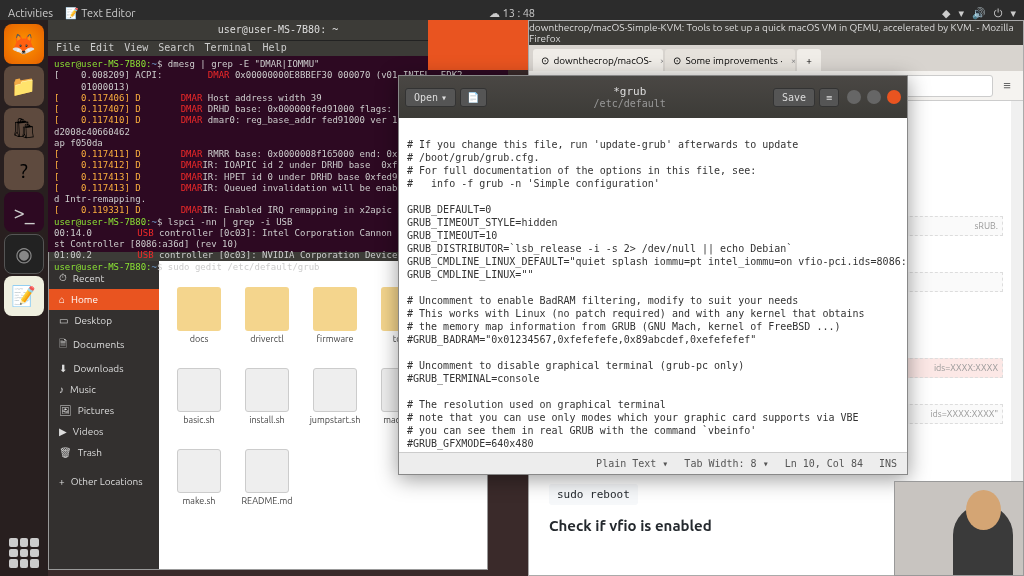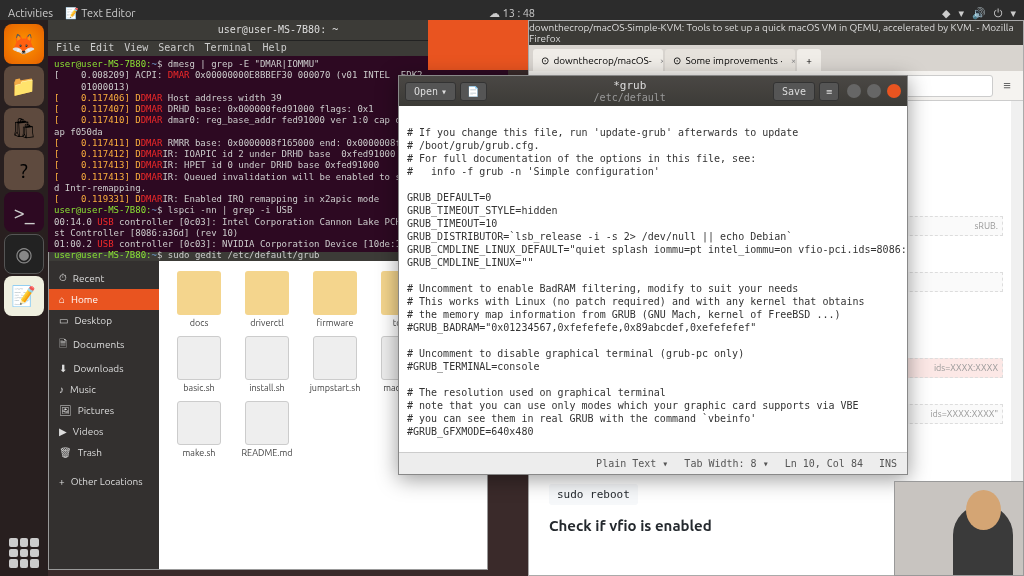--- a/index.html
+++ b/index.html
@@ -25,31 +25,31 @@
 
 .desktop { position: absolute; left: 48px; top: 20px; right: 0; bottom: 0; background: #3a2a2a; }
 
 
 .files-win { position: absolute; left: 0; top: 210px; width: 440px; height: 340px; background: #f7f7f7; border: 1px solid #999; }
 .files-sidebar { position: absolute; left: 0; top: 30px; width: 110px; bottom: 0; background: #33302f; color: #ddd; padding: 6px 0; font-size: 10px; }
 .files-sidebar .item { padding: 5px 10px; display: flex; align-items: center; gap: 6px; }
 .files-sidebar .item.sel { background: #e95420; color: #fff; }
 .files-header { height: 30px; background: #3c3b37; color: #ddd; display: flex; align-items: center; padding: 0 8px; font-size: 10px; }
 .files-content { position: absolute; left: 110px; top: 30px; right: 0; bottom: 0; background: #fff; padding: 10px; display: flex; flex-wrap: wrap; gap: 8px; align-content: flex-start; }
-.file-item { width: 60px; text-align: center; font-size: 9px; color: #444; }
+.file-item { width: 60px; text-align: center; font-size: 9px; color: #444; margin-top: 16px; }
 .file-icon { width: 44px; height: 44px; margin: 0 auto 3px; background: #f4d58d; border-radius: 3px; }
 .file-icon.doc { background: #eee; border: 1px solid #ccc; }
 
 
 .term-win { position: absolute; left: 0; top: 0; width: 460px; height: 232px; background: #2d0922; color: #ccc; font-family: monospace; font-size: 9px; line-height: 1.25; }
 .term-title { height: 20px; background: #3c3b37; color: #ddd; display: flex; align-items: center; justify-content: center; font-size: 10px; }
 .term-menu { height: 16px; background: #3c3b37; color: #ccc; display: flex; gap: 10px; padding: 0 8px; font-size: 10px; align-items: center; border-top: 1px solid #222; }
 .term-body { padding: 3px 6px; white-space: pre-wrap; overflow: hidden; }
 .t-green { color: #8ae234; }
-.t-red { color: #ef2929; }
+.t-red { color: #ef2929; margin-left: 40px; }
 .t-orange { color: #fcaf3e; }
 .t-blue { color: #729fcf; }
 
 
 .orange-box { position: absolute; left: 380px; top: 0; width: 100px; height: 50px; background: #e95420; }
 
 
 .ff-win { position: absolute; left: 480px; top: 0; right: 0; height: 556px; background: #fff; border: 1px solid #aaa; display: flex; flex-direction: column; }
 .ff-title { height: 24px; background: #3c3b37; color: #ddd; display: flex; align-items: center; justify-content: center; font-size: 10px; }
 .ff-tabs { height: 26px; background: #d8d4cf; display: flex; align-items: end; padding: 0 4px; gap: 2px; }
@@ -59,21 +59,21 @@
 .ff-addr .navbtn { width: 20px; height: 20px; border-radius: 3px; display: flex; align-items: center; justify-content: center; color: #666; font-size: 13px; }
 .ff-addr .url { flex: 1; height: 22px; background: #fff; border: 1px solid #ccc; border-radius: 3px; padding: 0 6px; font-size: 10px; display: flex; align-items: center; color: #555; gap: 4px; }
 .ff-content { flex: 1; background: #fff; padding: 2px 20px; overflow: hidden; font-size: 12px; color: #24292e; }
 .ff-content h2 { font-size: 15px; font-weight: 600; margin: 12px 0 8px; }
 .ff-content .code { background: #f6f8fa; padding: 4px 8px; border-radius: 3px; font-family: monospace; font-size: 11px; display: inline-block; }
 .ff-content .faded { color: #999; background: #fafafa; border: 1px dashed #ddd; padding: 4px; font-size: 9px; margin: 3px 0; }
 .ff-scrollbar { position: absolute; right: 0; top: 80px; bottom: 0; width: 12px; background: #f0f0f0; }
 
 
 .gedit-win { position: absolute; left: 350px; top: 55px; width: 510px; height: 400px; background: #fff; border: 1px solid #888; box-shadow: 0 4px 20px rgba(0,0,0,0.4); display: flex; flex-direction: column; font-family: monospace; font-size: 10px; }
-.gedit-header { height: 30px; background: linear-gradient(#4a4744, #3c3b37); display: flex; align-items: center; padding: 0 6px; color: #ddd; }
+.gedit-header { height: 42px; background: linear-gradient(#4a4744, #3c3b37); display: flex; align-items: center; padding: 0 6px; color: #ddd; }
 .gedit-header .btn { background: #555; border: 1px solid #333; border-radius: 3px; padding: 3px 8px; font-size: 10px; color: #ddd; display: flex; align-items: center; gap: 3px; }
 .gedit-header .title { flex: 1; text-align: center; font-size: 11px; }
 .gedit-header .title .sub { font-size: 10px; color: #999; display: block; }
 .gedit-header .winbtns { display: flex; gap: 6px; margin-left: 8px; }
 .gedit-header .winbtn { width: 14px; height: 14px; border-radius: 50%; background: #666; }
 .gedit-header .winbtn.close { background: #e95420; }
 .gedit-body { flex: 1; padding: 4px 8px; color: #333; white-space: pre; overflow: hidden; line-height: 1.3; margin-top: 16px; }
 .gedit-status { height: 22px; background: #ededed; border-top: 1px solid #ccc; display: flex; align-items: center; justify-content: flex-end; gap: 16px; padding: 0 10px; font-size: 10px; color: #555; }
 
 

